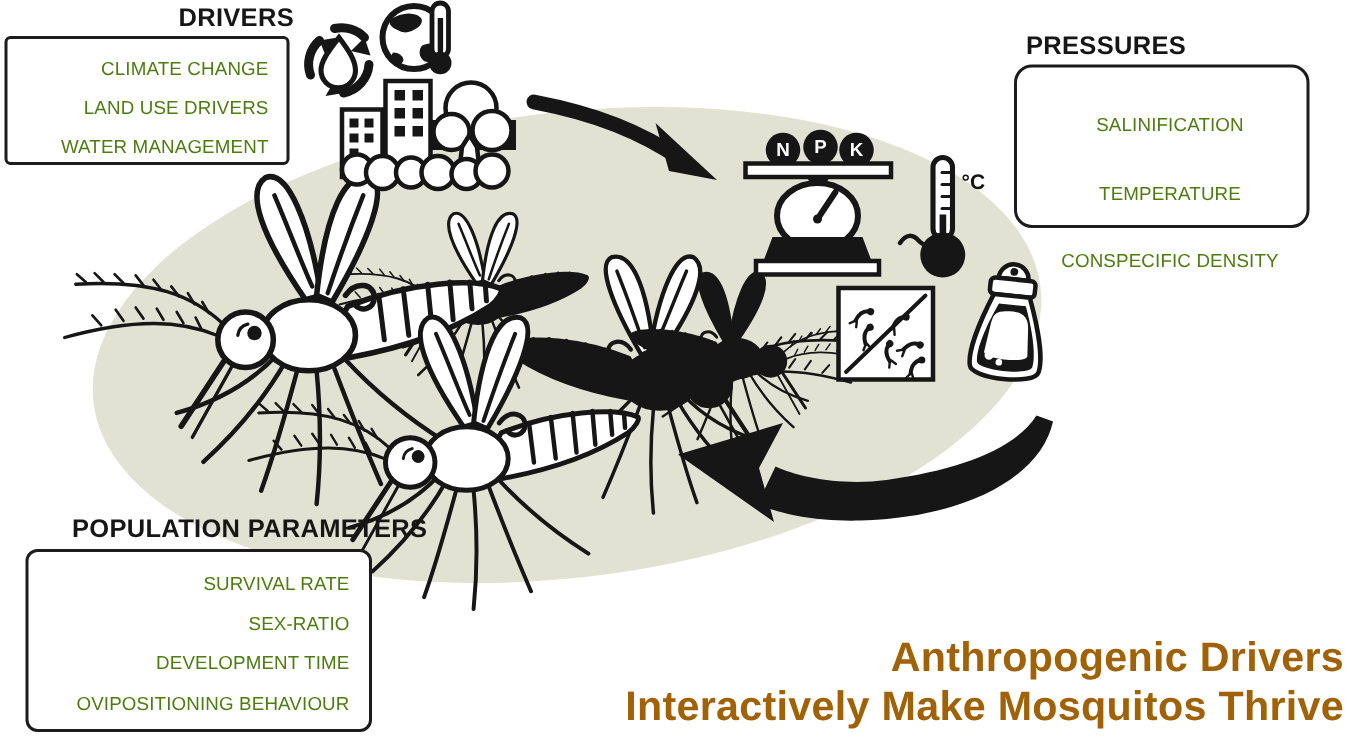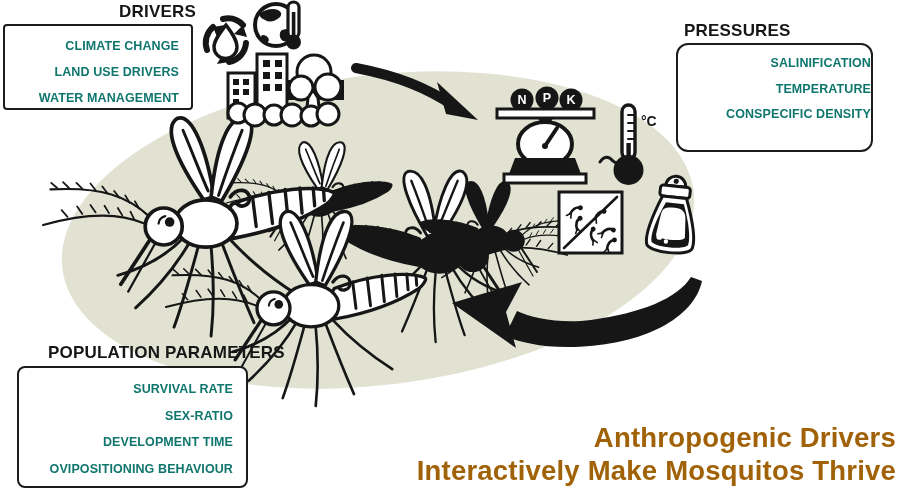--- a/index.html
+++ b/index.html
@@ -2,31 +2,31 @@
 <html><head>
 <meta charset="utf-8">
 <style>
   html,body{margin:0;padding:0;background:#fff;}
   .stage{position:relative;width:900px;height:495px;background:#fff;overflow:hidden;
          font-family:"Liberation Sans",sans-serif;border-radius:29px;}
   .art{position:absolute;left:0;top:0;width:900px;height:495px;}
 
   
   .panel{position:absolute;background:#fff;border:2.2px solid #1c1c1c;box-sizing:border-box;}
-  .panel .row{font-weight:700;font-size:12.5px;color:#0f766e;letter-spacing:.1px;
+  .panel .row{font-weight:400;font-size:12.5px;color:#4d7c0f;letter-spacing:.1px;
               height:26px;line-height:26px;white-space:nowrap;}
   .box-title{position:absolute;font-weight:700;font-size:17px;color:#161616;
              letter-spacing:.2px;white-space:nowrap;}
 
   #drivers-panel{left:3px;top:24px;width:190px;height:86px;border-radius:4px;padding:7px 12px 0 0;}
   #drivers-panel .row{text-align:right;}
   #drivers-title{left:100px;top:2px;width:115px;text-align:center;}
 
   #pressures-panel{left:676px;top:43px;width:197px;height:109px;border-radius:12px;padding:6px 0 0 11px;}
-  #pressures-panel .row{text-align:right;height:25.5px;line-height:25.5px;}
+  #pressures-panel .row{text-align:center;height:25.5px;line-height:25.5px;margin-top:20px;}
   #pressures-title{left:684px;top:21px;}
 
   #population-panel{left:17px;top:366px;width:231px;height:122px;border-radius:8px;padding:8px 13px 0 18px;}
   #population-panel .row{text-align:right;height:26.5px;line-height:26.5px;}
   #population-title{left:8px;top:343px;margin-left:40px;}
 
   
   .caption{position:absolute;right:4px;top:421px;width:560px;text-align:right;
            font-weight:700;color:#a16207;font-size:27.5px;line-height:33px;letter-spacing:.2px;}
 

